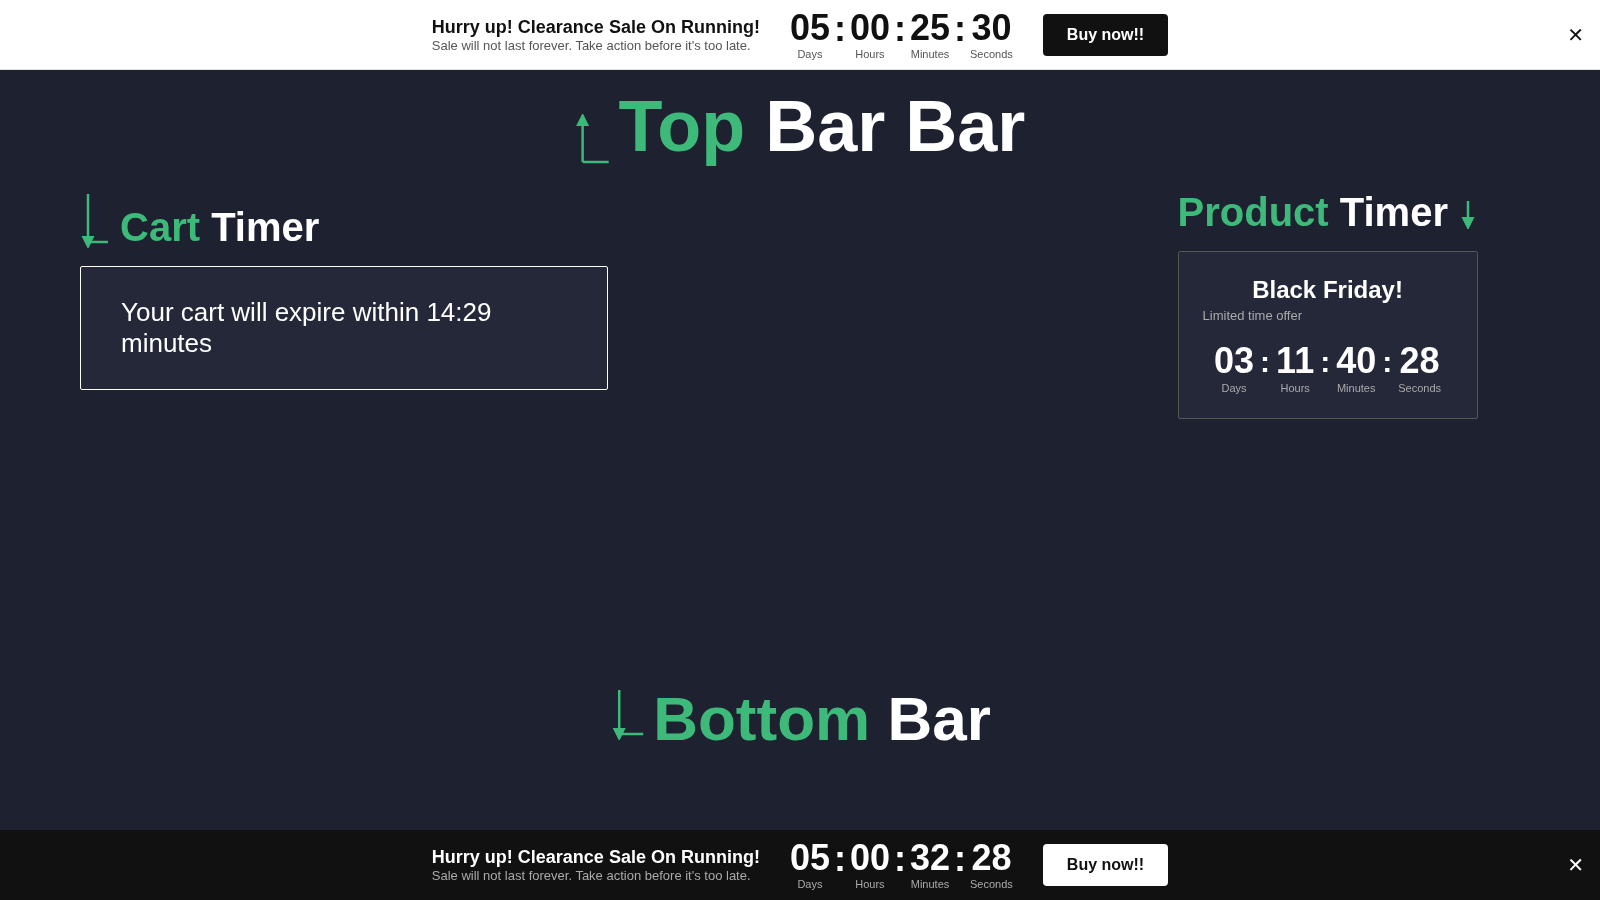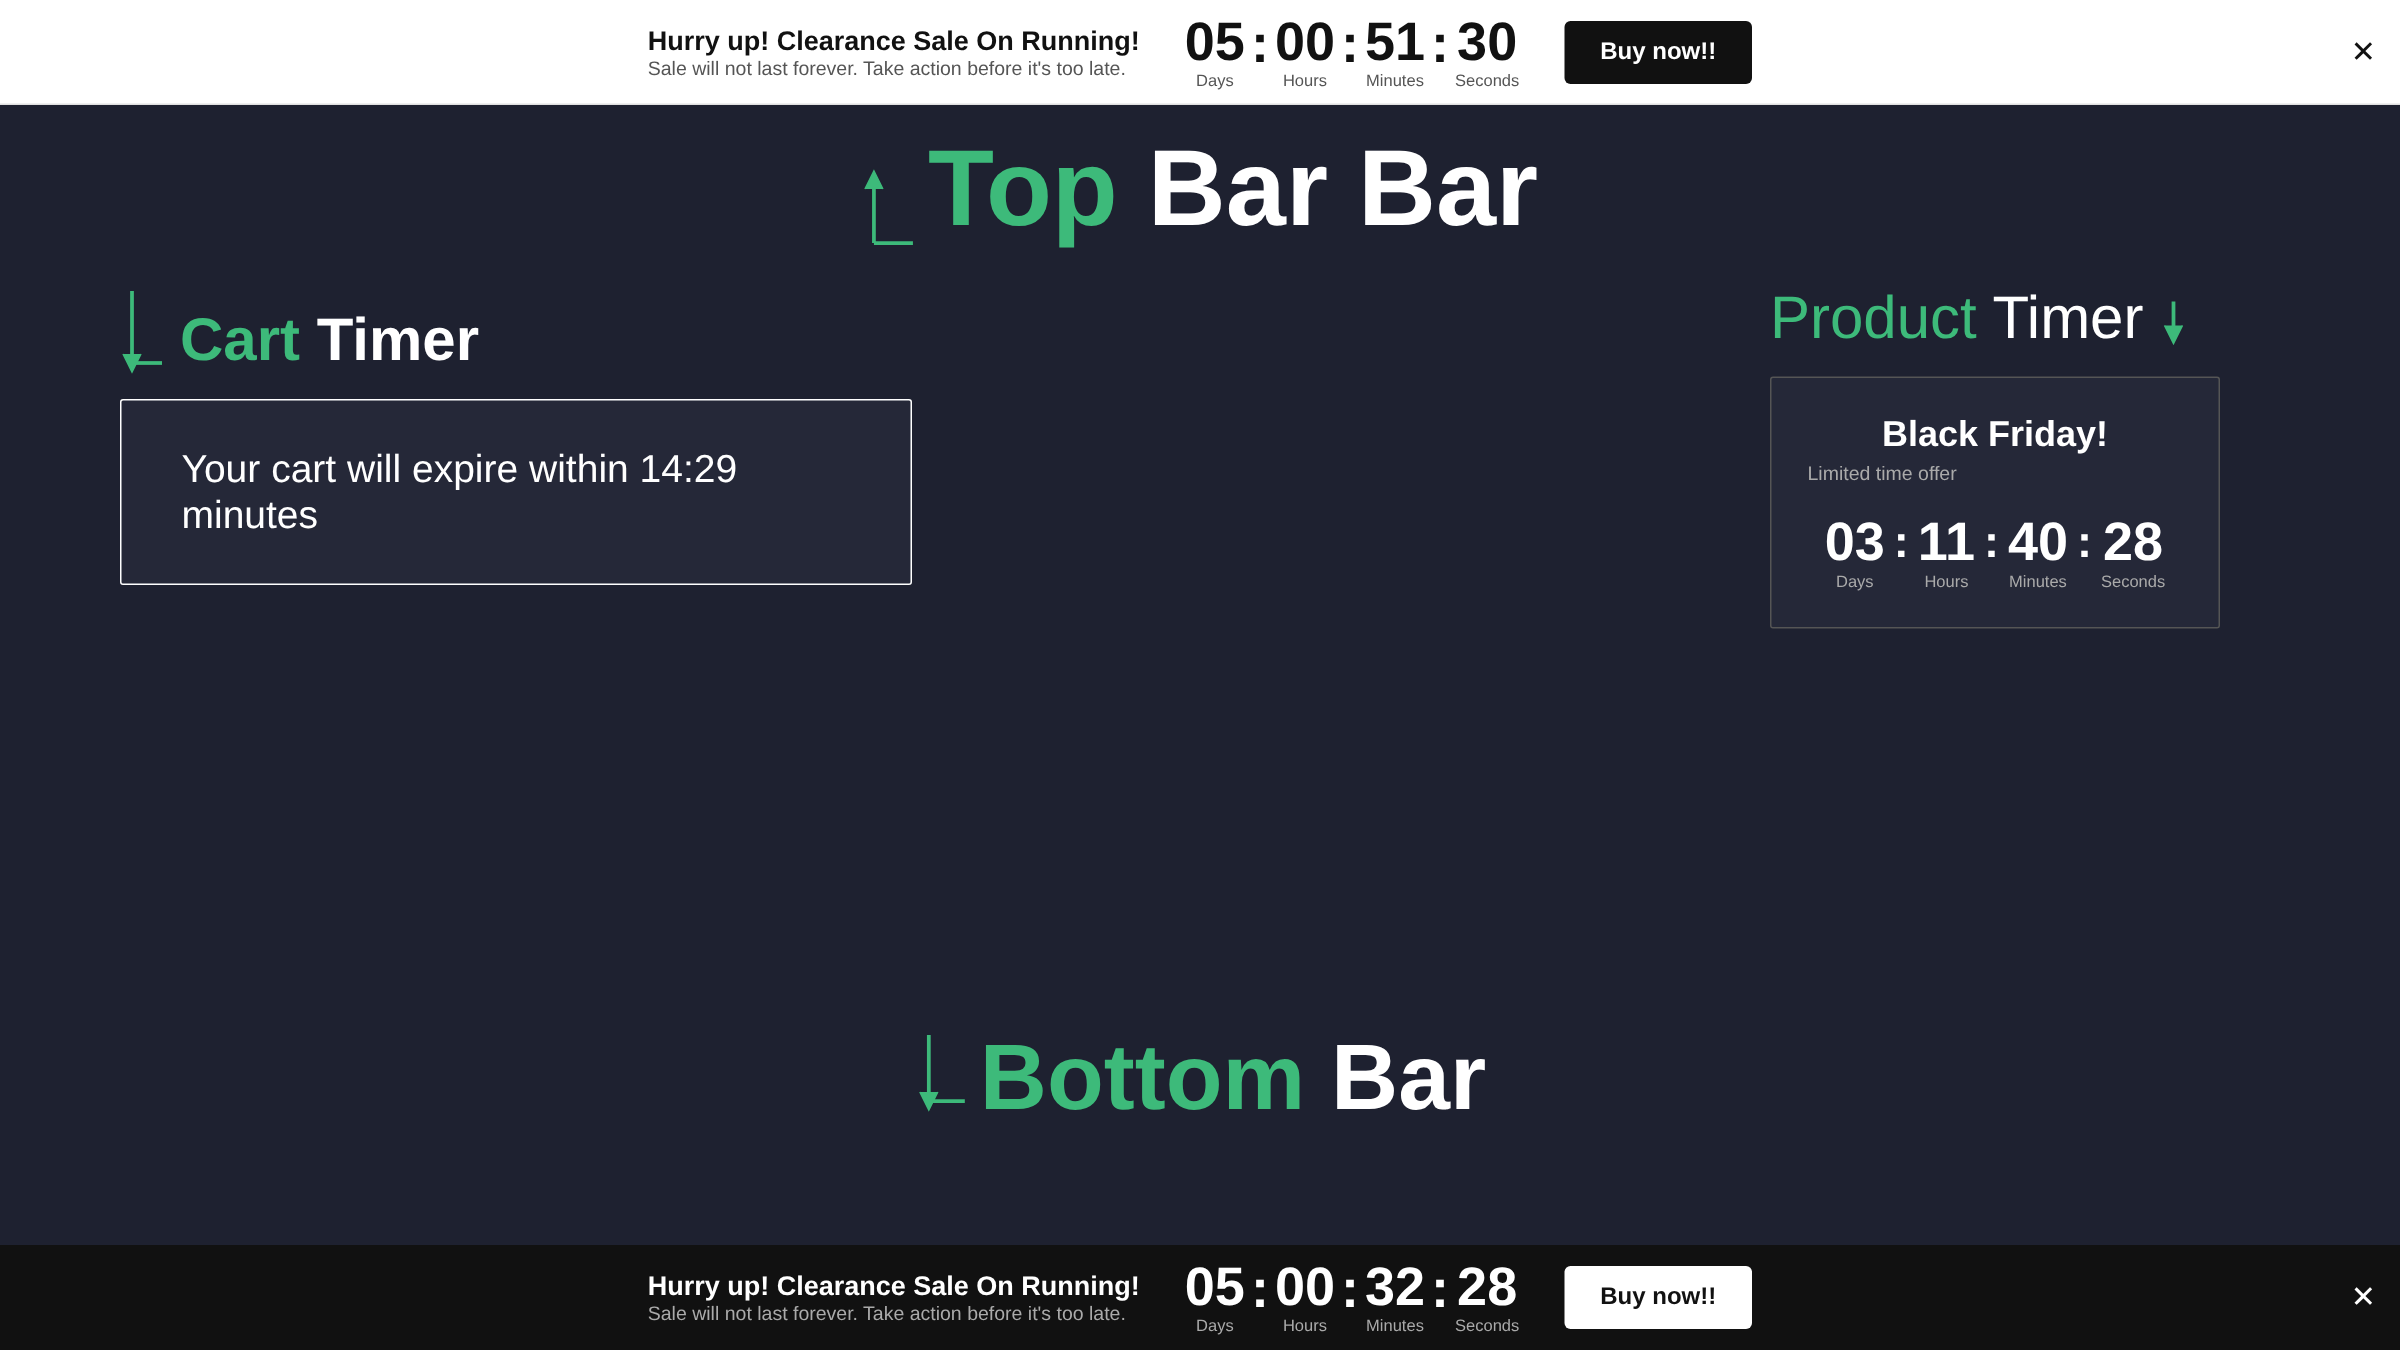--- a/index.html
+++ b/index.html
@@ -153,21 +153,21 @@
 
     
     .product-timer-section {
       position: absolute;
       top: 120px;
       right: 120px;
     }
 
     .product-heading {
       font-size: 40px;
-      font-weight: 400;
+      font-weight: 700;
       text-align: center;
     }
 
     .product-heading .green {
       color: #3dba7a;
     }
 
     .product-heading .white {
       color: #ffffff;
     }
@@ -322,21 +322,21 @@
       <span class="number">05</span>
       <span class="label">Days</span>
     </div>
     <span class="colon">:</span>
     <div class="unit">
       <span class="number">00</span>
       <span class="label">Hours</span>
     </div>
     <span class="colon">:</span>
     <div class="unit">
-      <span class="number">51</span>
+      <span class="number">25</span>
       <span class="label">Minutes</span>
     </div>
     <span class="colon">:</span>
     <div class="unit">
       <span class="number">30</span>
       <span class="label">Seconds</span>
     </div>
   </div>
   <button class="buy-btn-top">Buy now!!</button>
   <button class="close-top">✕</button>

